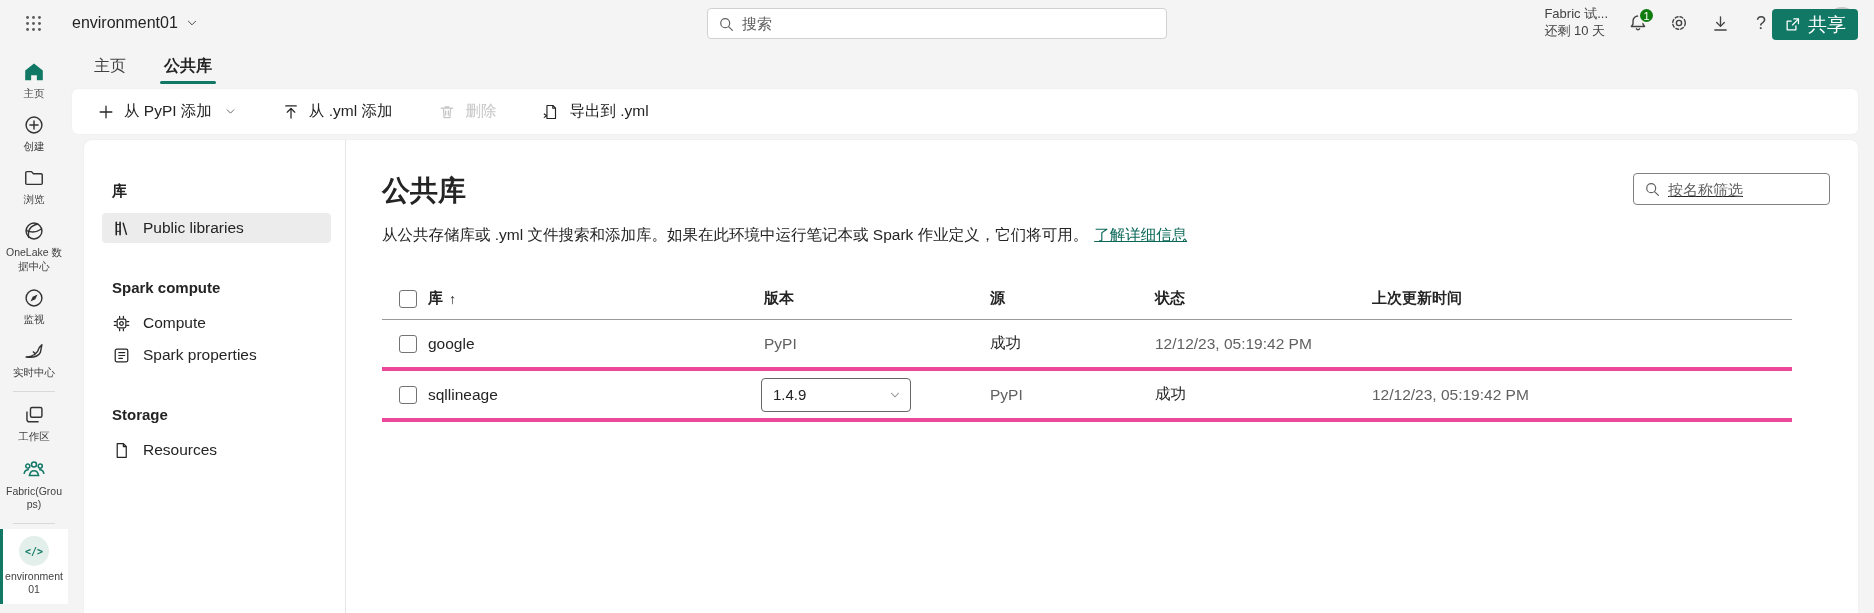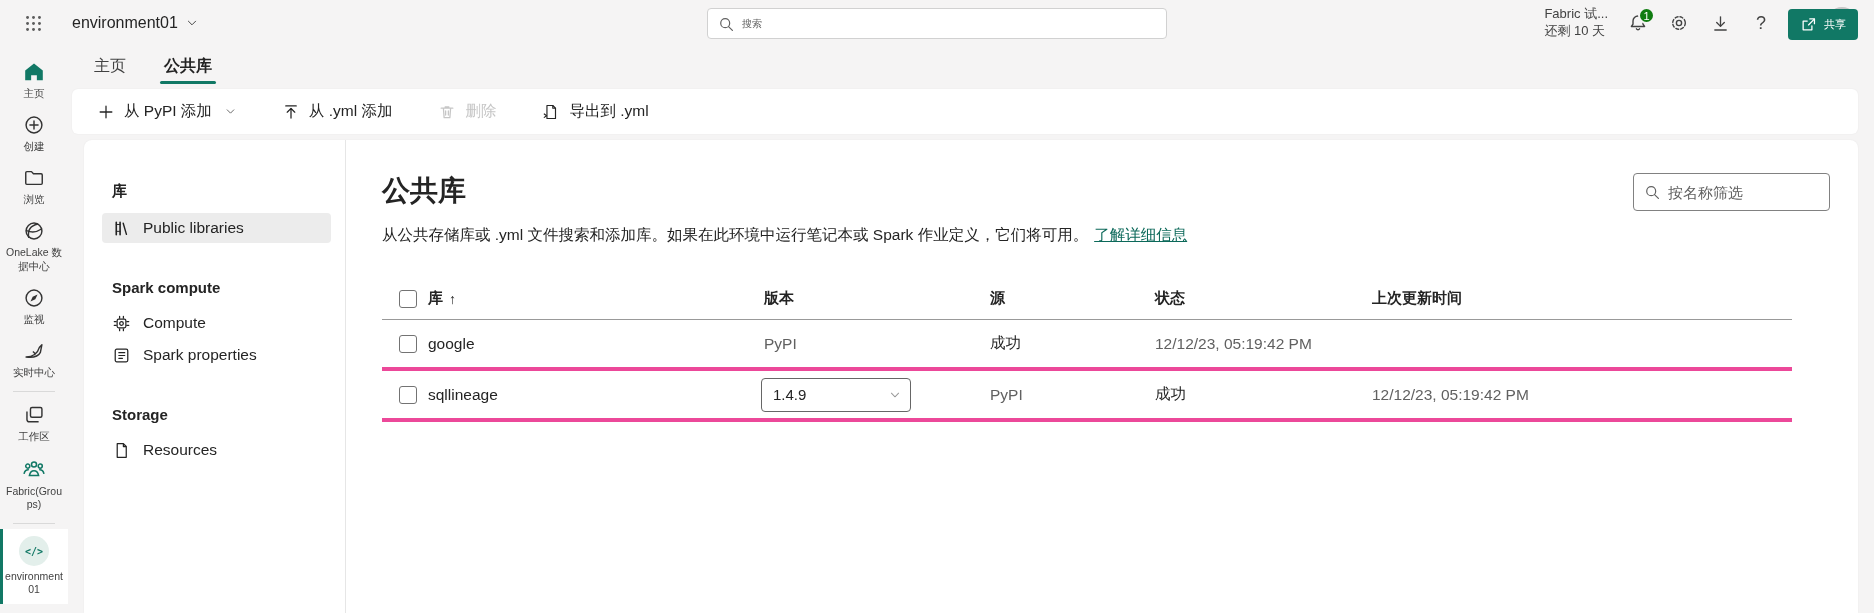--- a/index.html
+++ b/index.html
@@ -11,21 +11,21 @@
   
   .topbar { position:absolute; top:0; left:0; width:1874px; height:46px;
     display:flex; align-items:center; padding:0 16px; background:#f5f4f4; }
   .waffle-btn { width:34px; height:34px; display:flex; align-items:center;
     justify-content:center; cursor:pointer; border-radius:4px; }
   .app-switch { display:flex; align-items:center; gap:8px; margin-left:22px;
     font-size:16px; color:#242424; cursor:pointer; }
   .searchbox { position:absolute; left:50%; top:8px; transform:translateX(-50%);
     width:460px; height:31px; background:#fff; border:1px solid #d1d1d1;
     border-radius:4px; display:flex; align-items:center; gap:8px; padding:0 10px; }
-  .searchbox input { border:none; outline:none; flex:1; font-size:10px;
+  .searchbox input { border:none; outline:none; flex:1; font-size:15px;
     font-family:inherit; color:#242424; background:transparent; }
   .searchbox input::placeholder { color:#616161; }
   .tb-right { margin-left:auto; display:flex; align-items:center; gap:7px; }
   .trial { font-size:13px; line-height:1.3; color:#424242; text-align:left;
     margin-right:6px; white-space:nowrap; }
   .tb-icon { width:34px; height:34px; display:flex; align-items:center;
     justify-content:center; border-radius:4px; cursor:pointer; position:relative; }
   .badge { position:absolute; top:1px; right:0px; min-width:17px; height:17px;
     background:#107c10; color:#fff; font-size:11px; border-radius:50%;
     display:flex; align-items:center; justify-content:center; border:2px solid #f5f4f4; }
@@ -50,21 +50,21 @@
   
   .tabrow { position:absolute; left:68px; top:46px; right:0; height:42px;
     display:flex; align-items:center; padding-left:22px; }
   .tab { font-size:16px; color:#424242; padding:8px 4px 9px; margin-right:30px;
     cursor:pointer; position:relative; }
   .tab.active { color:#242424; font-weight:bold; }
   .tab.active::after { content:""; position:absolute; left:0; right:0; bottom:2px;
     height:3px; border-radius:2px; background:#117865; }
   .share-btn { position:absolute; right:16px; top:9px; height:31px;
     background:#117865; color:#fff; border:none; border-radius:4px;
-    display:flex; align-items:center; gap:7px; padding:0 12px; font-size:11px;
+    display:flex; align-items:center; gap:7px; padding:0 12px; font-size:19px;
     font-family:Liberation Serif, serif; cursor:pointer; }
 
   
   .toolbar { position:absolute; left:72px; right:16px; top:89px; height:45px;
     background:#fff; border-radius:6px; display:flex; align-items:center;
     padding:0 10px; box-shadow:0 0 2px rgba(0,0,0,.06);gap:16px; }
   .tbtn { display:flex; align-items:center; gap:9px; height:100%; padding:0 15px;
     font-size:15.5px; color:#242424; cursor:pointer; background:none; border:none;
     font-family:inherit; }
   .tbtn.disabled { color:#c6c6c6; cursor:default; }
@@ -83,23 +83,23 @@
   .sn-item { display:flex; align-items:center; gap:12px; height:30px;
     padding:0 10px; border-radius:4px; font-size:15.5px; color:#242424;
     cursor:pointer; margin-bottom:2px; }
   .sn-item.selected { background:#ececec; }
 
   
   .main { flex:1; position:relative; padding:32px 30px 0 36px; }
   .page-title { font-size:28px; font-weight:bold; color:#242424; }
   .page-desc { margin-top:15px; font-size:15.5px; color:#242424; }
   .learn-link { color:#0c695a; text-decoration:underline; margin-left:6px; cursor:pointer; }
-  .filterbox { position:absolute; top:33px; right:28px; width:197px; height:38px;
+  .filterbox { position:absolute; top:33px; right:28px; width:197px; height:32px;
     border:1px solid #818181; border-radius:4px; display:flex; align-items:center;
-    gap:8px; padding:0 10px; background:#fff; }
+    gap:8px; padding:0 10px; background:#fff;text-decoration:underline; }
   .filterbox input { border:none; outline:none; flex:1; width:100%; font-size:15px;
     font-family:inherit; color:#242424; background:transparent; }
   .filterbox input::placeholder { color:#616161; }
 
   
   .libtable { margin-top:32px; width:1410px; }
   .trow { display:grid; grid-template-columns:46px 336px 226px 165px 217px 1fr;
     align-items:center; }
   .trow.head { height:42px; border-bottom:1px solid #999; font-size:15px;
     font-weight:bold; color:#242424; }

